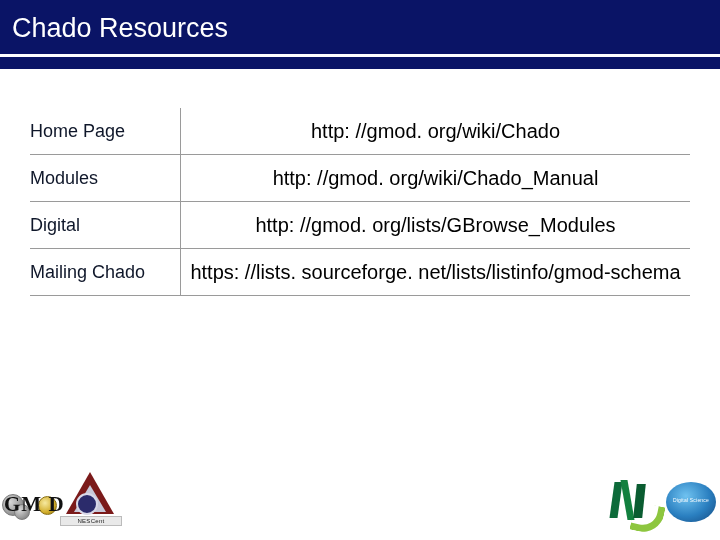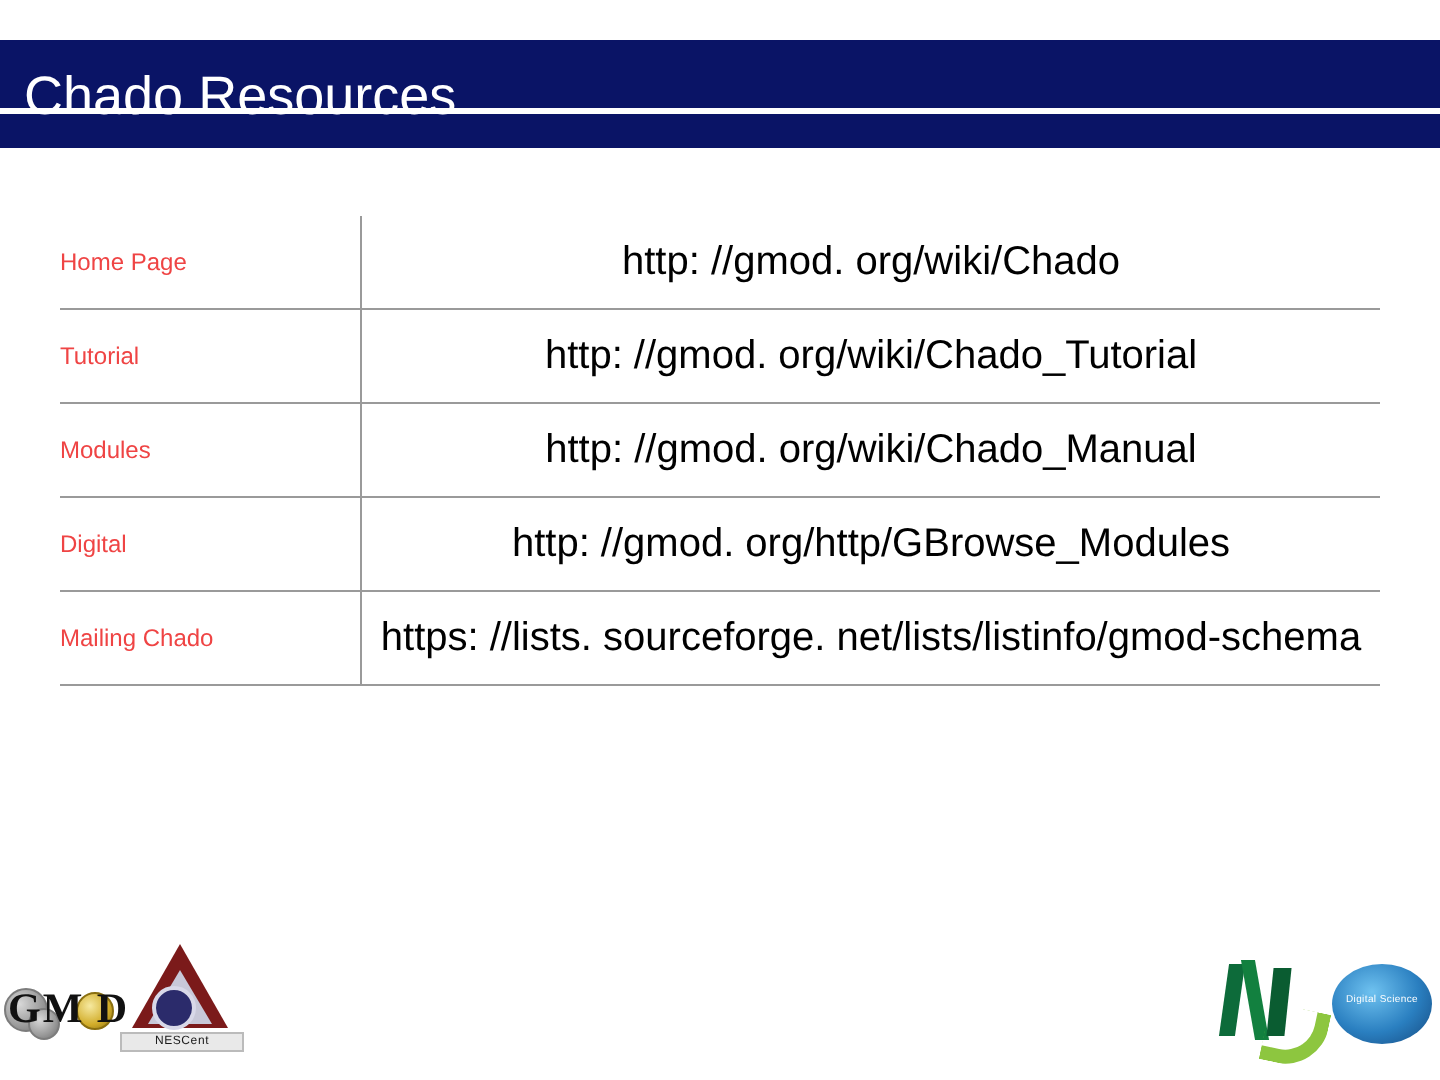--- a/index.html
+++ b/index.html
@@ -19,23 +19,22 @@
     top: 0; left: 0;
     width: 720px;
     height: 540px;
     background: #ffffff;
   }
   
   .title-bar {
     position: absolute;
     top: 0; left: 0;
     width: 720px;
-    height: 54px;
+    height: 69px;
     background: #0a1466;
-    margin-top: 20px;
   }
   .title-text {
     position: absolute;
     left: 12px;
     top: 13px;
     font-size: 27px;
     color: #ffffff;
     letter-spacing: 0px;
     white-space: nowrap;
   }
@@ -63,22 +62,22 @@
     height: 46px;
     vertical-align: middle;
     border-bottom: 1px solid #9a9a9a;
     padding: 0;
   }
   table.res-table tr:last-child td {
     border-bottom: 1px solid #9a9a9a;
   }
   td.col-label {
     width: 150px;
-    font-size: 12px;
-    color: #ef4444;
+    font-size: 18px;
+    color: #0f172a;
     text-align: left;
     padding-left: 4px;
     border-right: 1px solid #9a9a9a;
   }
   td.col-url {
     width: 509px;
     font-size: 20px;
     color: #000000;
     text-align: center;
     padding-right: 2px;
@@ -217,30 +216,26 @@
   <div class="title-underline"></div>
 
   <div class="table-wrap">
     <table class="res-table">
       <tbody>
         <tr>
           <td class="col-label">Home Page</td>
           <td class="col-url">http: //gmod. org/wiki/Chado</td>
         </tr>
         <tr>
-          <td class="col-label">Tutorial</td>
-          <td class="col-url">http: //gmod. org/wiki/Chado_Tutorial</td>
-        </tr>
-        <tr>
           <td class="col-label">Modules</td>
           <td class="col-url">http: //gmod. org/wiki/Chado_Manual</td>
         </tr>
         <tr>
           <td class="col-label">Digital</td>
-          <td class="col-url">http: //gmod. org/http/GBrowse_Modules</td>
+          <td class="col-url">http: //gmod. org/lists/GBrowse_Modules</td>
         </tr>
         <tr>
           <td class="col-label">Mailing Chado</td>
           <td class="col-url">https: //lists. sourceforge. net/lists/listinfo/gmod-schema</td>
         </tr>
       </tbody>
     </table>
   </div>
 
   <div class="logos">

